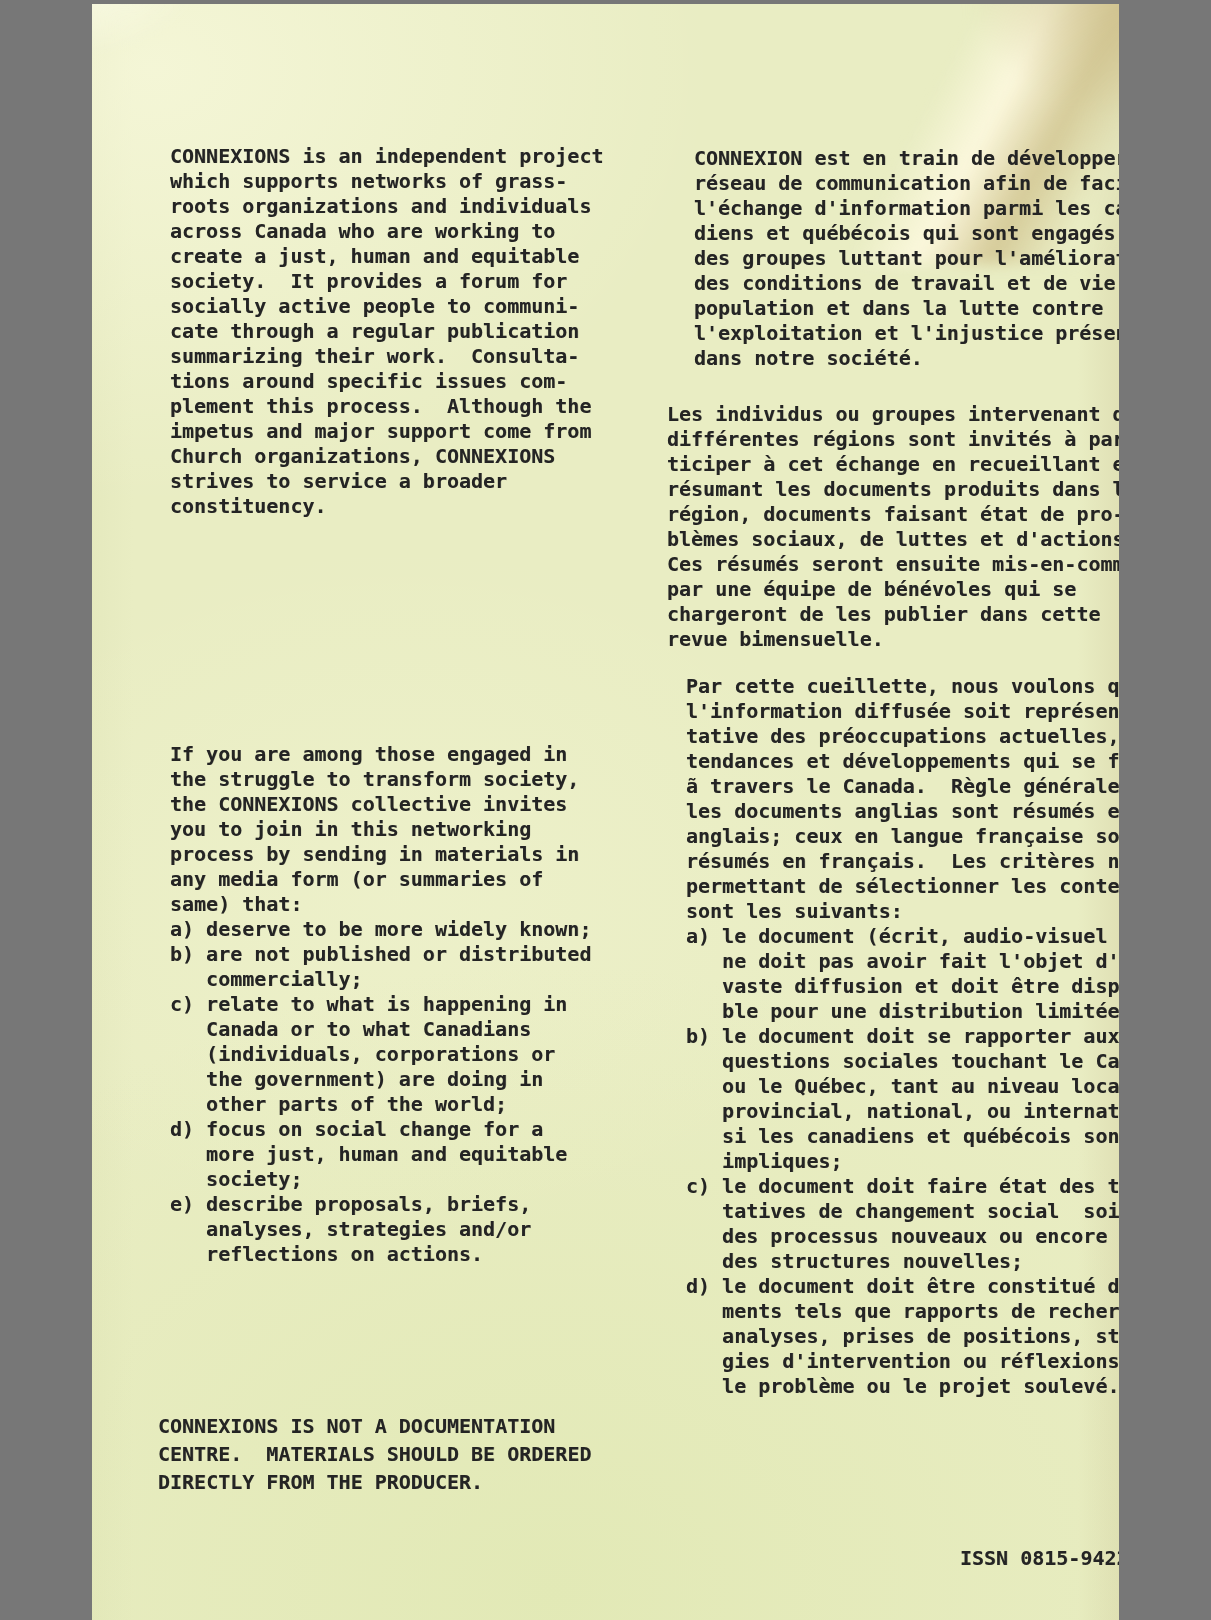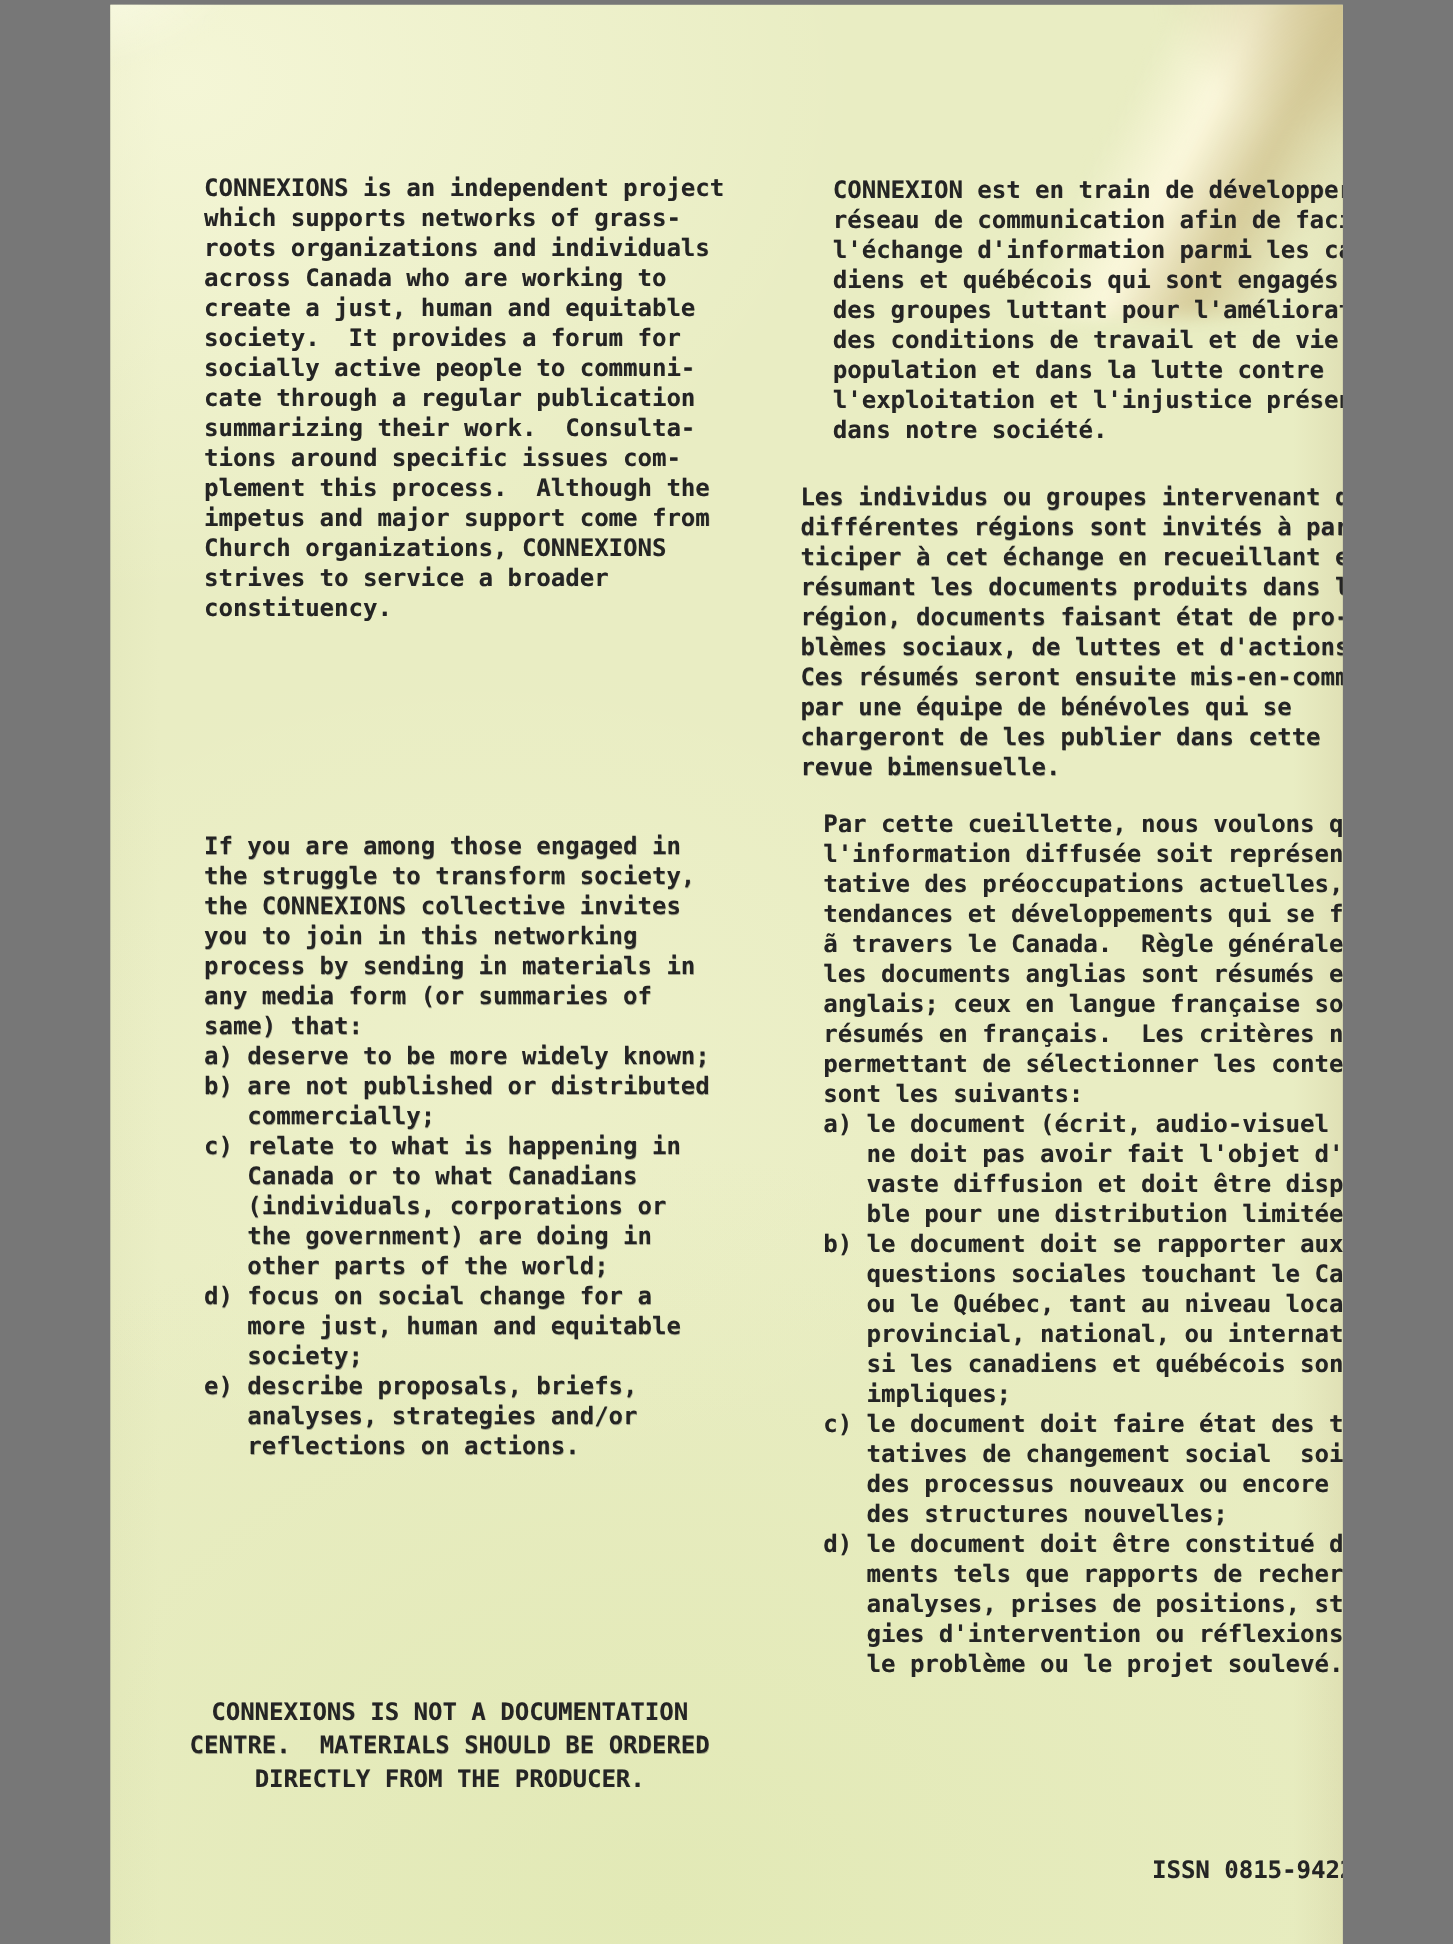--- a/index.html
+++ b/index.html
@@ -30,21 +30,21 @@
   .block{
     position:absolute;
     white-space:pre;
     font-family:"DejaVu Sans Mono","Liberation Mono",monospace;
     font-weight:700;
     font-size:20px;
     line-height:25px;
     color:#242424;
     text-shadow:0.3px 0.3px 0 rgba(30,30,30,0.35);
   }
-  .note{line-height:28px;text-align:center;}
+  .note{line-height:28px;}
 </style>
 </head>
 <body>
 
 <div class="page">
   <div class="fold-tl"></div>
   <div class="fold-tr"></div>
 
   <div class="block" style="left:78px;top:140px">CONNEXIONS is an independent project
 which supports networks of grass-
@@ -56,21 +56,21 @@
 cate through a regular publication
 summarizing their work.  Consulta-
 tions around specific issues com-
 plement this process.  Although the
 impetus and major support come from
 Church organizations, CONNEXIONS
 strives to service a broader
 constituency.</div>
 
 
-  <div class="block" style="left:78px;top:689px">If you are among those engaged in
+  <div class="block" style="left:78px;top:738px">If you are among those engaged in
 the struggle to transform society,
 the CONNEXIONS collective invites
 you to join in this networking
 process by sending in materials in
 any media form (or summaries of
 same) that:
 a) deserve to be more widely known;
 b) are not published or distributed
    commercially;
 c) relate to what is happening in

